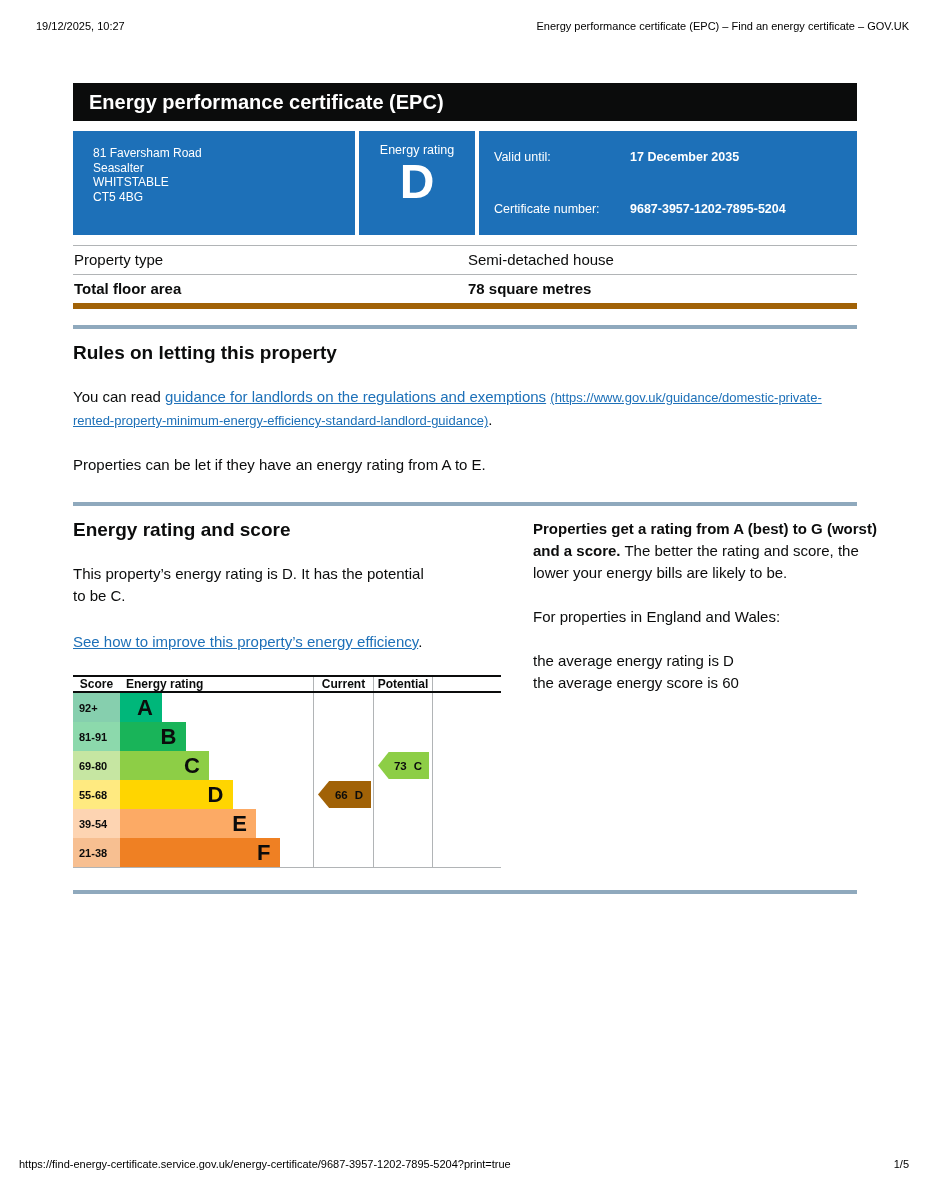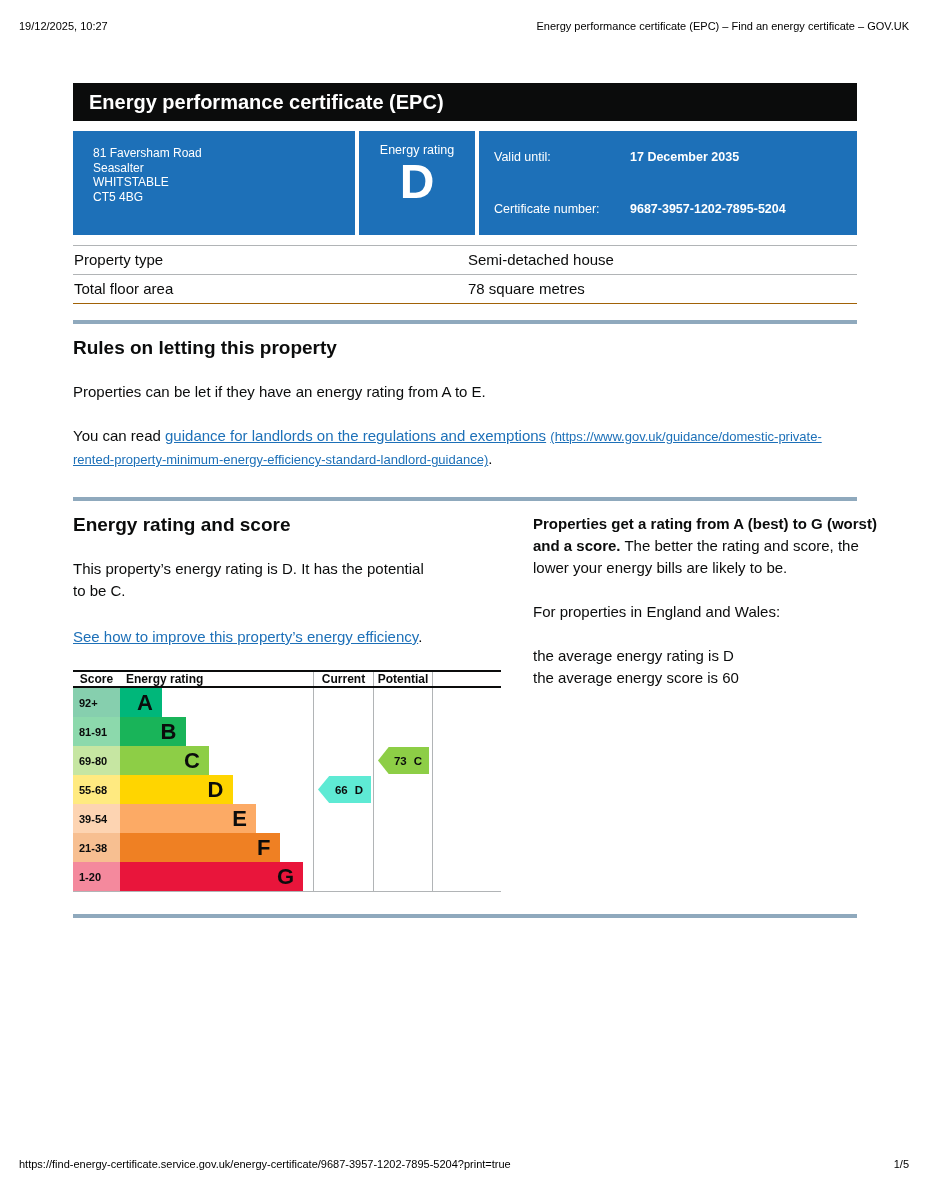--- a/index.html
+++ b/index.html
@@ -8,21 +8,21 @@
     width: 928px; height: 1200px;
     font-family: "Liberation Sans", sans-serif;
     color: #0b0c0c;
     position: relative;
     overflow: hidden;
   }
   .page { position: relative; width: 928px; height: 1200px; background: #fff; }
 
   
   .print-meta { position: absolute; top: 20px; left: 19px; right: 19px; font-size: 11px; color: #000; }
-  .pm-date { position: absolute; left: 0; top: 0; }
+  .pm-date { position: absolute; left: 17px; top: 0; }
   .pm-title { display: block; text-align: right; }
   .print-footer { position: absolute; top: 1158px; left: 19px; right: 19px; font-size: 11px; color: #000;
     display: flex; justify-content: space-between; }
 
   .content { position: absolute; left: 73px; top: 83px; width: 784px; }
 
   
   .banner { background: #0b0c0c; color: #fff; height: 38px; line-height: 38px;
     font-size: 20px; font-weight: bold; padding-left: 16px; }
 
@@ -35,21 +35,21 @@
   .cell-rating .rating-label { font-size: 12.5px; }
   .cell-rating .rating-big { font-size: 48px; font-weight: bold; line-height: 50px; }
   .cell-stack { display: grid; grid-template-rows: 1fr 1fr; row-gap: 0; }
   .cell-kv { display: flex; align-items: center; padding-left: 15px; font-size: 12.5px; }
   .cell-kv .kv-label { width: 136px; }
   .cell-kv .kv-value { font-weight: bold; }
 
   
   .key-facts { margin-top: 10px; width: 100%; border-collapse: collapse; font-size: 15px; }
   .key-facts td { border-top: 1px solid #b1b4b6; padding: 5px 0 6px 1px; }
-  .key-facts tr:last-child td { border-bottom: 1px solid #a16207; }
+  .key-facts tr:last-child td { border-bottom: 6px solid #a16207; font-weight: bold; }
   .key-facts td.kf-label { width: 394px; }
 
   .section-break { height: 4px; background: #8fa9bd; border: 0; }
   .break-1 { margin-top: 16px; }
   .break-2 { margin-top: 26px; }
   .break-3 { margin-top: 22px; }
 
   h2 { font-size: 19px; font-weight: bold; line-height: 23px; color: #0b0c0c; }
   .rules-section h2 { margin-top: 12px; }
   p { font-size: 15px; line-height: 22px; }
@@ -134,22 +134,22 @@
           <td class="kf-label">Total floor area</td>
           <td>78 square metres</td>
         </tr>
       </tbody>
     </table>
 
     <div class="section-break break-1"></div>
 
     <div class="rules-section">
       <h2>Rules on letting this property</h2>
+      <p><span>You can read </span><a href="#">guidance for landlords on the regulations and exemptions</a> <a href="#" class="link-url">(https://www.gov.uk/guidance/domestic-private-rented-property-minimum-energy-efficiency-standard-landlord-guidance)</a><span>.</span></p>
       <p>Properties can be let if they have an energy rating from A to E.</p>
-      <p><span>You can read </span><a href="#">guidance for landlords on the regulations and exemptions</a> <a href="#" class="link-url">(https://www.gov.uk/guidance/domestic-private-rented-property-minimum-energy-efficiency-standard-landlord-guidance)</a><span>.</span></p>
     </div>
 
     <div class="section-break break-2"></div>
 
     <div class="two-col">
       <div class="col-left">
         <h2>Energy rating and score</h2>
         <p>This property’s energy rating is D. It has the potential to be C.</p>
         <span class="improve-line"><a href="#">See how to improve this property’s energy efficiency</a><span>.</span></span>
 
@@ -202,29 +202,21 @@
                 <div class="lane last"></div>
               </div>
               <div class="chart-row">
                 <div class="score-cell" style="background: rgb(247, 191, 145);">21-38</div>
                 <div class="band-area">
                   <div class="band-bar" style="width: 159.5px; background: rgb(239, 128, 35);">F</div>
                 </div>
                 <div class="lane"></div>
                 <div class="lane last"></div>
               </div>
-              <div class="chart-row">
-                <div class="score-cell" style="background: rgb(244, 137, 157);">1-20</div>
-                <div class="band-area">
-                  <div class="band-bar" style="width: 183px; background: rgb(233, 21, 59);">G</div>
-                </div>
-                <div class="lane"></div>
-                <div class="lane last"></div>
-              </div>
-              <div class="pointer" style="background: #5eead4; top: 88px; left: 245px; width: 53px;">
+              <div class="pointer" style="background: #a16207; top: 88px; left: 245px; width: 53px;">
                 <span>66</span>
                 <span>D</span>
               </div>
               <div class="pointer" style="background: rgb(141, 206, 70); top: 59px; left: 305px; width: 51px;">
                 <span>73</span>
                 <span>C</span>
               </div>
             </div>
         </div>
       </div>

